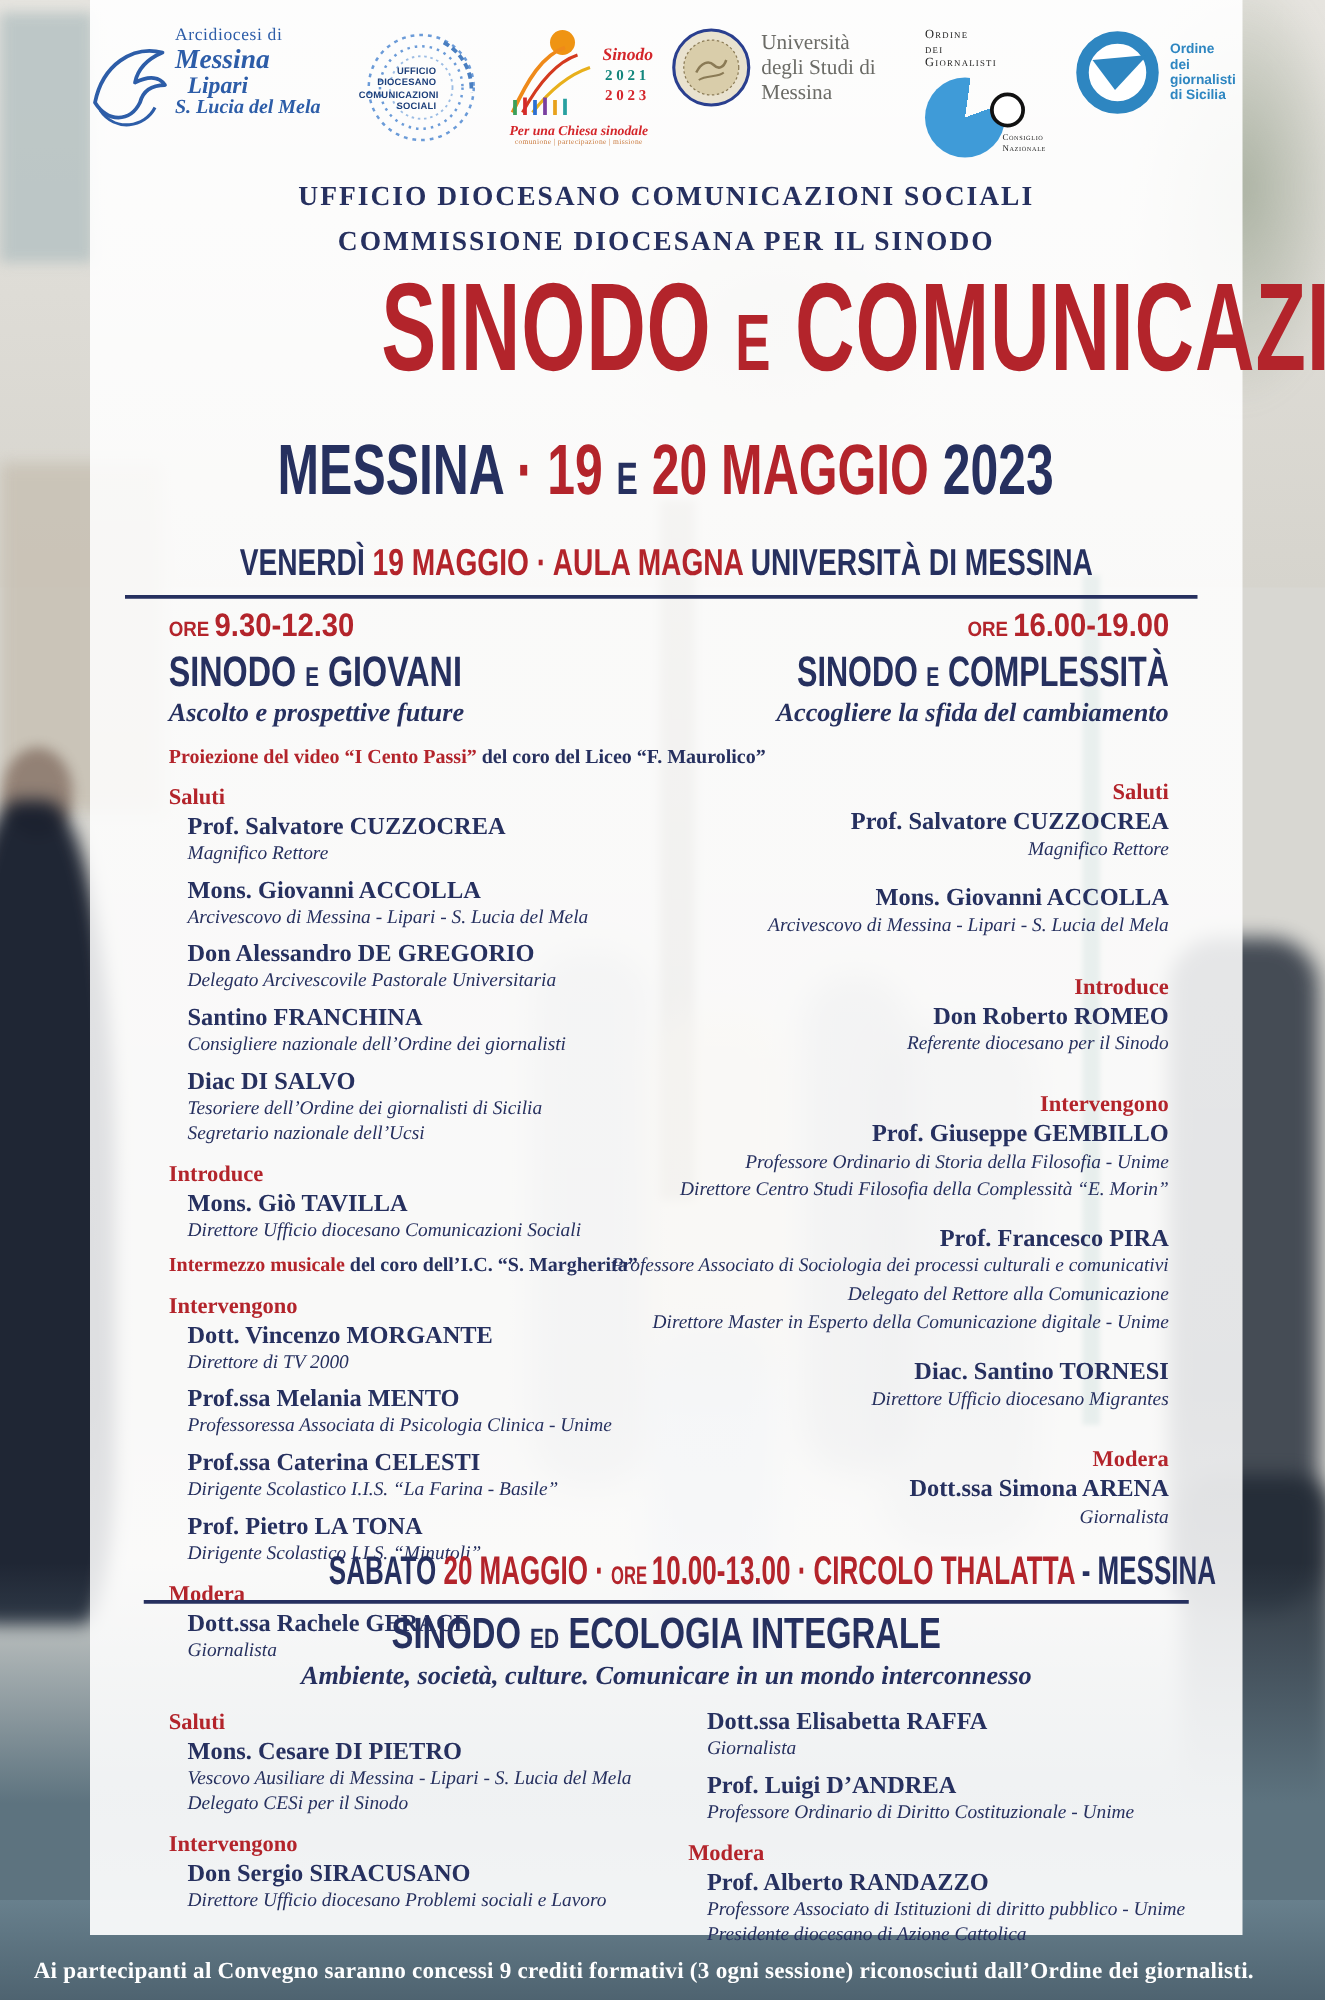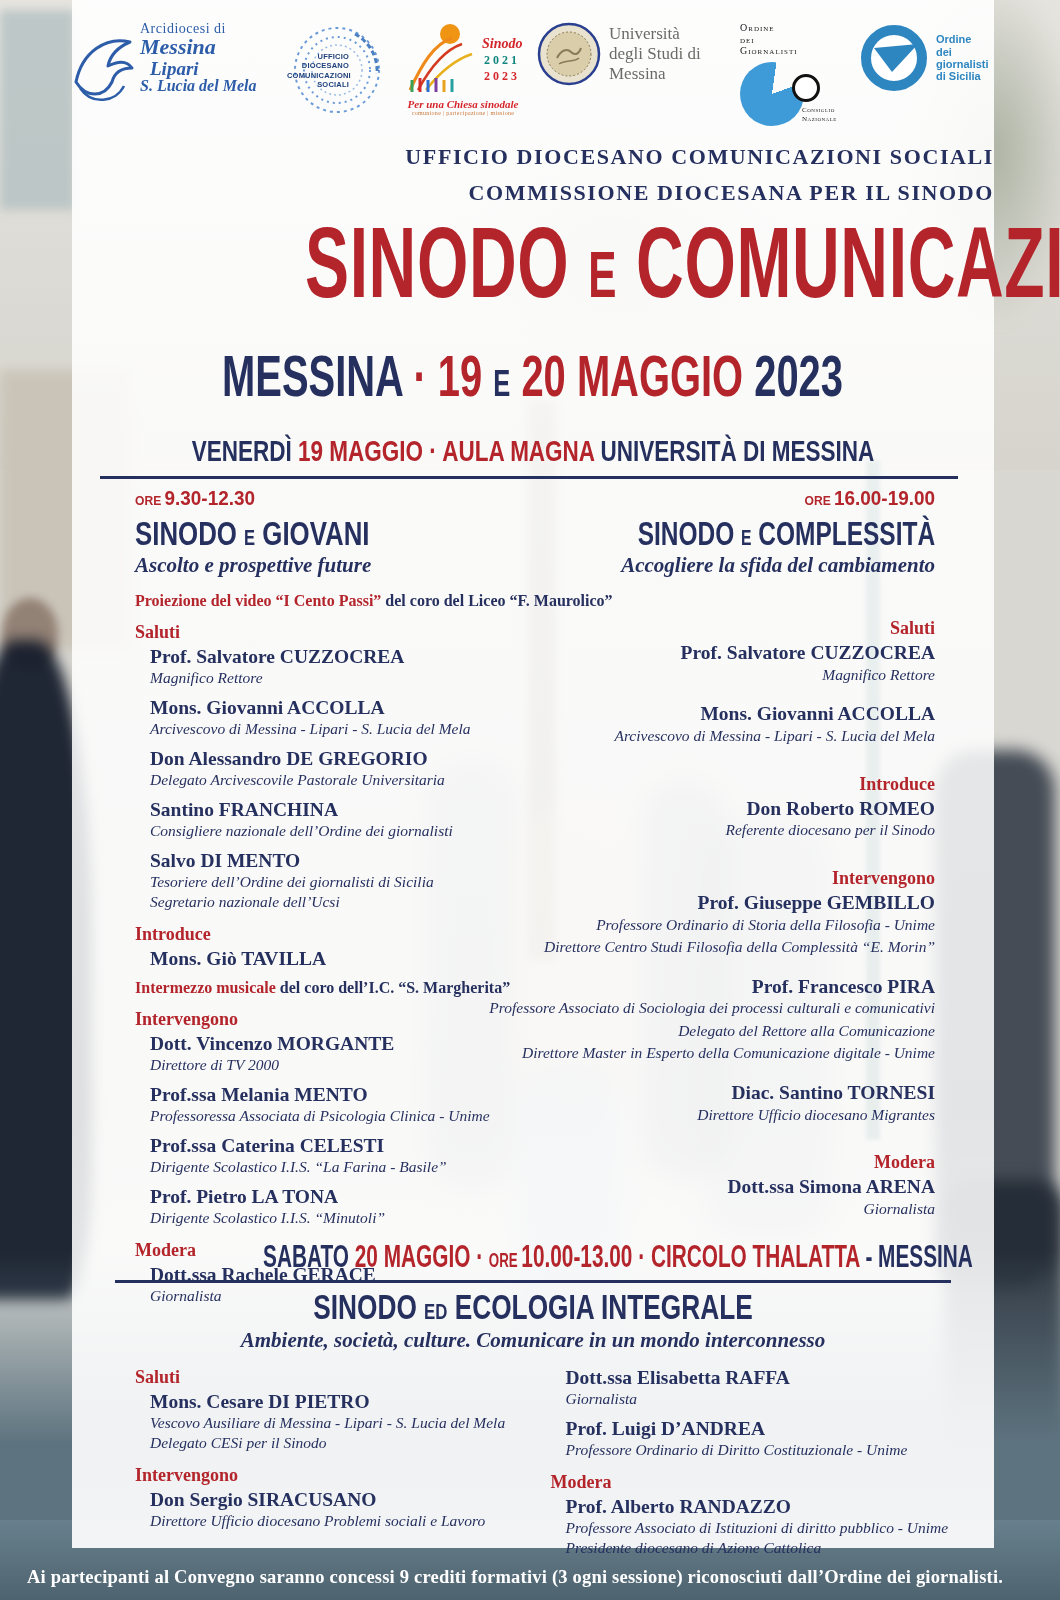--- a/index.html
+++ b/index.html
@@ -67,36 +67,36 @@
          font-family:"Liberation Serif",serif;}
   .odg-pie{position:absolute;left:0;top:40px;width:64px;height:64px;border-radius:50%;
            background:conic-gradient(from 8deg,#ffffff00 0 62deg,#3f9bd8 62deg 360deg);}
   .odg-ring{position:absolute;left:52px;top:52px;width:22px;height:22px;border-radius:50%;
             border:3px solid #111;background:#fff;}
   .odg-cn{position:absolute;left:62px;top:84px;font-size:7px;line-height:1.3;color:#222;
           font-variant:small-caps;letter-spacing:.5px;}
   .ods-txt{color:#2e86c1;font-weight:bold;font-size:11px;line-height:1.12;
            font-family:"Liberation Sans",sans-serif;}
   
-  .org{position:absolute;width:100%;text-align:right;color:var(--navy);
+  .org{position:absolute;width:100%;text-align:center;color:var(--navy);
        font-weight:bold;font-size:22px;letter-spacing:1.6px;}
   .org1{top:144px;} .org2{top:180px;}
   .bigtitle{position:absolute;top:212px;width:100%;text-align:center;font-size:100px;letter-spacing:1px;}
   .bigtitle .squeeze{transform:scaleX(.66);}
   .dateline{position:absolute;top:348px;width:100%;text-align:center;font-size:57px;}
   .dateline .squeeze{transform:scaleX(.7);}
   .fridayline{position:absolute;top:436px;width:100%;text-align:center;font-size:30px;}
   .fridayline .squeeze{transform:scaleX(.75);}
   .rule{position:absolute;height:3px;background:var(--navy);}
   .rule1{left:28px;right:36px;top:476px;}
   
   .col{position:absolute;top:487px;color:var(--navy);}
   .col-left{left:63px;width:448px;}
   .col-right{right:59px;width:470px;text-align:right;}
-  .timehdr{font-size:21px;}
+  .timehdr{font-size:26px;}
   .col-left .timehdr .squeeze{transform:scaleX(.9);}
   .col-right .timehdr .squeeze{transform:scaleX(.9);}
   .sesstitle{font-size:34px;margin-top:8px;}
   .col-left .sesstitle .squeeze{transform:scaleX(.76);}
   .col-right .sesstitle .squeeze{transform:scaleX(.72);}
   .subtitle{font-style:italic;font-weight:bold;font-size:21px;color:var(--navy);margin-top:3px;}
   .inlinenote{font-weight:bold;font-size:16px;white-space:nowrap;margin-top:14px;}
   .sections{margin-top:10px;}
   .section{margin-top:12px;}
   .sec-label{color:var(--red);font-weight:bold;font-size:18px;margin-bottom:3px;}
@@ -284,29 +284,30 @@
             </div>
             <div class="entry">
               <div class="sp-name">Don Alessandro DE GREGORIO</div>
               <div class="sp-role">Delegato Arcivescovile Pastorale Universitaria</div>
             </div>
             <div class="entry">
               <div class="sp-name">Santino FRANCHINA</div>
               <div class="sp-role">Consigliere nazionale dell’Ordine dei giornalisti</div>
             </div>
             <div class="entry">
-              <div class="sp-name">Salvo DI MENTO</div>
+              <div class="sp-name">Diac DI SALVO</div>
               <div class="sp-role">Tesoriere dell’Ordine dei giornalisti di Sicilia</div>
               <div class="sp-role">Segretario nazionale dell’Ucsi</div>
             </div>
           </div>
           <div class="section">
             <div class="sec-label">Introduce</div>
             <div class="entry">
               <div class="sp-name">Mons. Giò TAVILLA</div>
+              <div class="sp-role">Direttore Ufficio diocesano Comunicazioni Sociali</div>
             </div>
           </div>
         </div>
       <div class="inlinenote" style="margin-top:6px;"><span class="c-red">Intermezzo musicale </span><span class="c-navy">del coro dell’I.C. “S. Margherita”</span></div>
       <div class="sections" style="margin-top:4px;">
           <div class="section">
             <div class="sec-label">Intervengono</div>
             <div class="entry">
               <div class="sp-name">Dott. Vincenzo MORGANTE</div>
               <div class="sp-role">Direttore di TV 2000</div>

